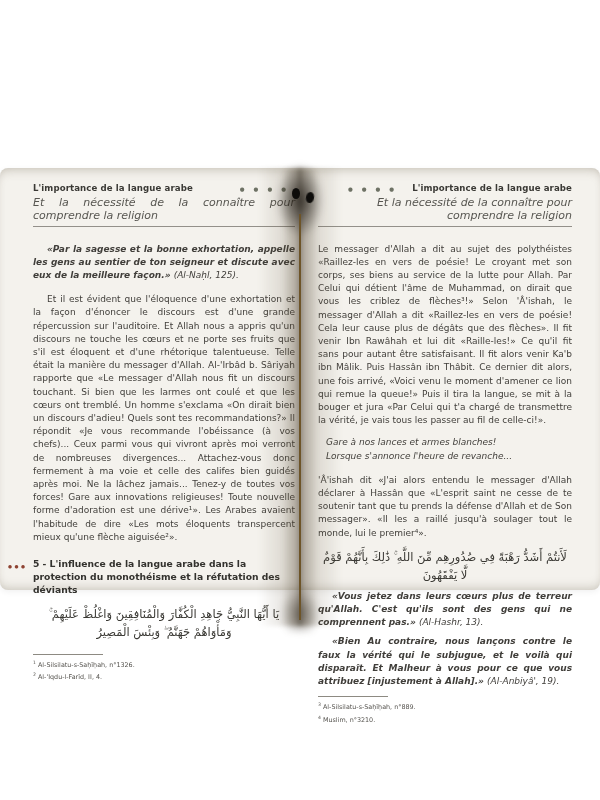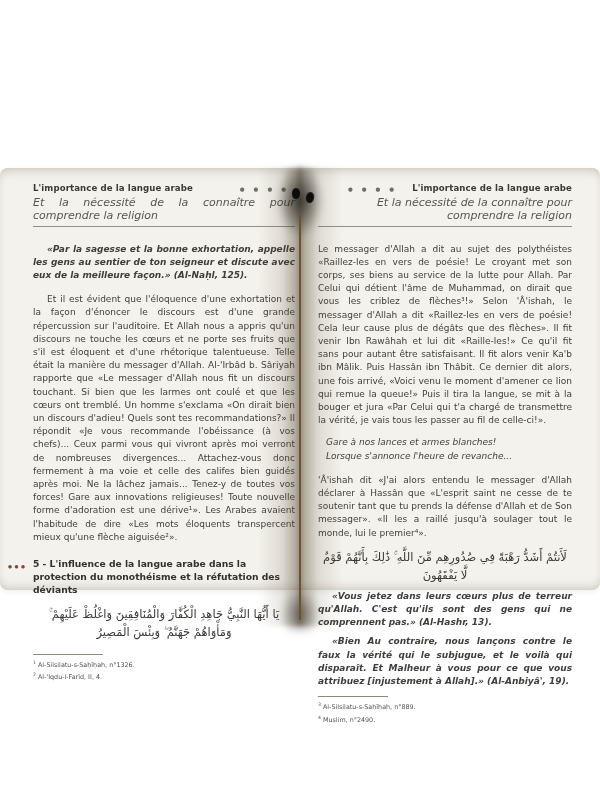--- a/index.html
+++ b/index.html
@@ -39,21 +39,21 @@
   .phead{border-bottom:1px solid #93908a;padding-bottom:3px;margin-bottom:0;}
   .phead .trow{display:flex;align-items:center;justify-content:space-between;}
   .ptitle{font-weight:bold;font-size:8.6px;color:#3a3935;letter-spacing:.1px;white-space:nowrap;}
   .odots{font-size:5.5px;color:#6e7265;letter-spacing:9px;line-height:8px;white-space:nowrap;padding-left:9px;}
   .col-right .odots{padding-left:0;padding-right:9px;}
   .psub{font-style:italic;font-size:11px;color:#565550;margin-top:1px;}
   .col-right .trow{justify-content:flex-end;}
   .col-right .psub{text-align:right;}
   
   .quote{font-weight:bold;font-style:italic;text-indent:14px;}
-  .qref{font-weight:bold;font-style:italic;margin-top:43px;}
+  .qref{font-weight:normal;font-style:italic;margin-top:43px;}
   .para{text-indent:14px;}
   .para.noindent{text-indent:0;}
   .mt-lg{margin-top:16px;}
   .mt-md{margin-top:11px;}
   .mt-sm{margin-top:6px;}
   .section{position:relative;margin-top:13px;font-weight:bold;font-size:9.2px;color:#33322e;text-align:left;}
   .sdots{position:absolute;left:-25px;top:3px;font-size:4.6px;letter-spacing:2.5px;color:#8e4332;}
   .arabic{direction:rtl;text-align:center;font-size:11.5px;line-height:18px;color:#3b3a35;margin-top:8px;}
   .couplet{font-style:italic;margin-top:9px;margin-left:8px;text-align:left;}
   .fnblock{margin-top:13px;}
@@ -128,21 +128,21 @@
     <div class="quote mt-sm">
       <span>«Bien Au contraire, nous lançons contre le faux la vérité qui le subjugue, et le voilà qui disparaît. Et Malheur à vous pour ce que vous attribuez [injustement à Allah].» </span><span class="qref">(Al-Anbiyâ', 19).</span>
     </div>
 
     <div class="fnblock" style="margin-top:8px;">
       <div class="fnrule"></div>
       <div class="fnline">
         <span class="fnm">3</span><span>Al-Silsilatu-s-Saḥîḥah, n°889.</span>
       </div>
       <div class="fnline">
-        <span class="fnm">4</span><span>Muslim, n°2490.</span>
+        <span class="fnm">4</span><span>Muslim, n°3210.</span>
       </div>
     </div>
   </div>
 
   <div class="gutter">
     <div class="g-grad"></div>
     <div class="g-top"></div>
     <div class="g-bottom"></div>
     <div class="g-line"></div>
     <div class="bdot d1"></div>

